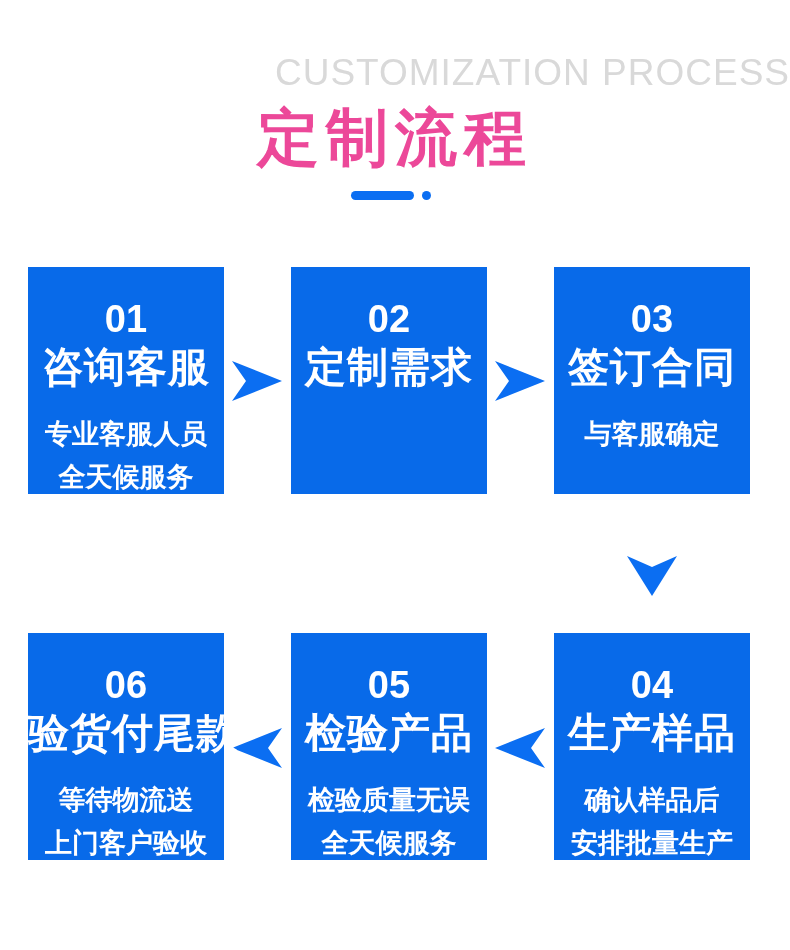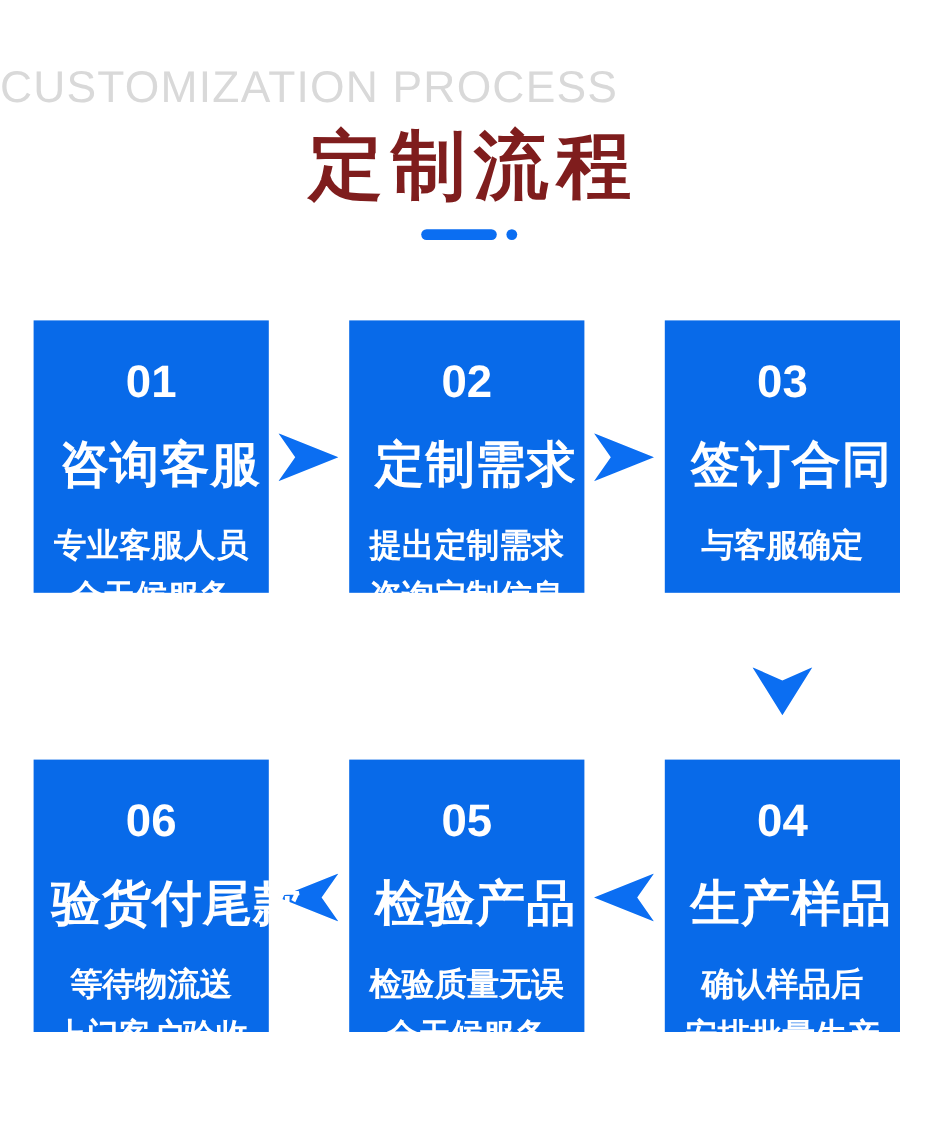--- a/index.html
+++ b/index.html
@@ -12,36 +12,36 @@
     background: #ffffff;
     font-family: "Liberation Sans", "DejaVu Sans", sans-serif;
     overflow: hidden;
   }
 
   
   .en-subtitle {
     position: absolute;
     top: 52px; left: 0;
     width: 100%;
-    text-align: left;
+    text-align: right;
     font-size: 37px;
     font-weight: 400;
     letter-spacing: 1px;
     color: #d9d9d9;
     white-space: nowrap;
   }
   .cn-title {
     position: absolute;
     top: 96px; left: 0;
     width: 100%;
     text-align: center;
     font-size: 62px;
     font-weight: 700;
     letter-spacing: 7px;
-    color: #7f1d1d;
+    color: #ec4899;
     white-space: nowrap;
   }
   .accent-bar {
     position: absolute;
     left: 351px; top: 191px;
     width: 63px; height: 9px;
     border-radius: 5px;
     background: #0b6ef2;
   }
   .accent-dot {
@@ -60,27 +60,26 @@
     color: #ffffff;
     text-align: center;
   }
   .card .num {
     margin-top: 30px;
     font-size: 38px;
     font-weight: 700;
     line-height: 44px;
   }
   .card .ttl {
-    margin-top: 22px;
+    margin-top: 2px;
     font-size: 41px;
     font-weight: 700;
     letter-spacing: 1px;
     line-height: 48px;
     white-space: nowrap;
-    padding-left: 15px;
   }
   .card .desc {
     margin-top: 22px;
     font-size: 27px;
     font-weight: 700;
     line-height: 43px;
     white-space: nowrap;
   }
 
   .pos-r1c1 { left: 28px;  top: 267px; }
@@ -125,24 +124,20 @@
 
   <span class="arrow arrow-r1">
     <svg viewBox="0 0 50 40" xmlns="http://www.w3.org/2000/svg">
         <path d="M0,0 L50,20 L0,40 L14,20 Z"></path>
       </svg>
   </span>
 
   <div class="card pos-r1c2">
     <div class="num">02</div>
     <div class="ttl">定制需求</div>
-    <div class="desc">
-      <div>提出定制需求</div>
-      <div>咨询定制信息</div>
-    </div>
   </div>
 
   <span class="arrow arrow-r2">
     <svg viewBox="0 0 50 40" xmlns="http://www.w3.org/2000/svg">
         <path d="M0,0 L50,20 L0,40 L14,20 Z"></path>
       </svg>
   </span>
 
   <div class="card pos-r1c3">
     <div class="num">03</div>

